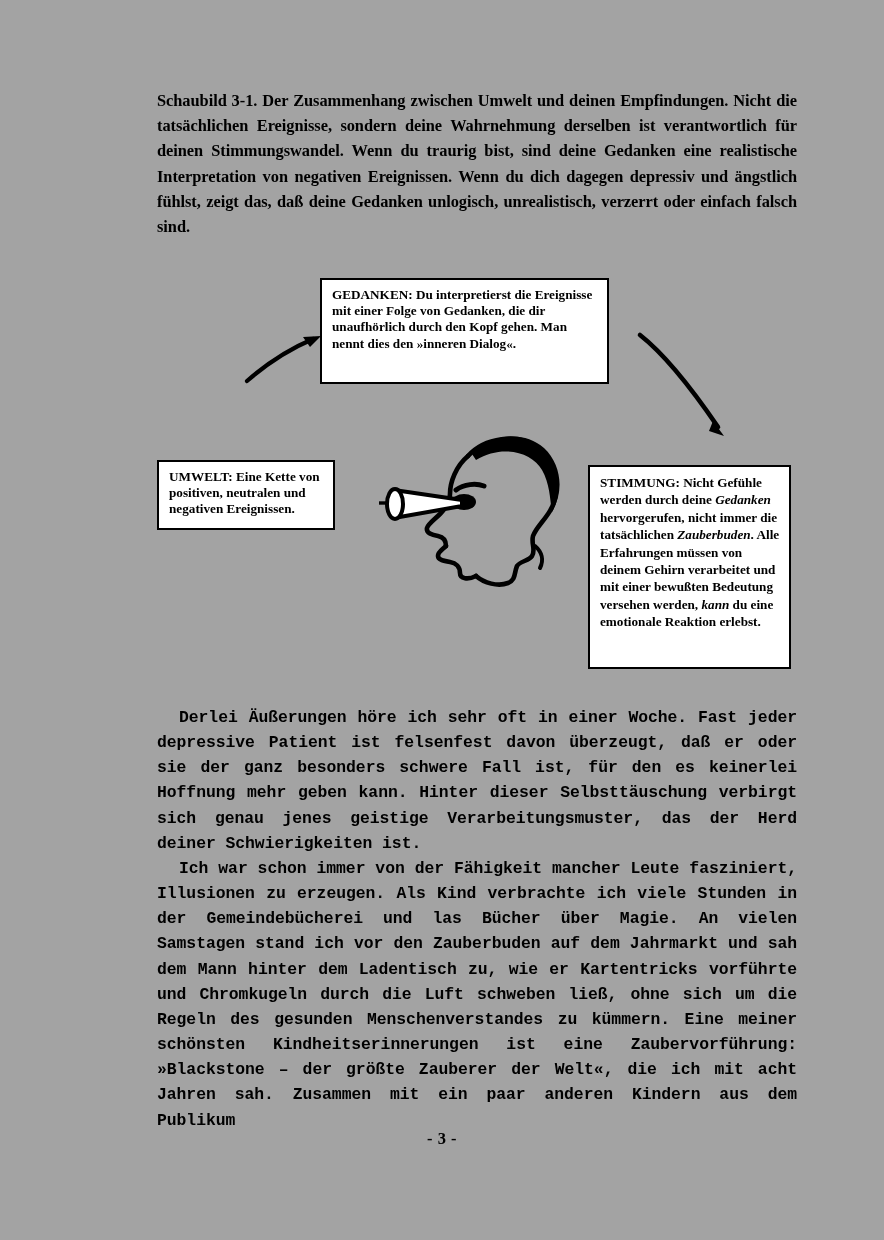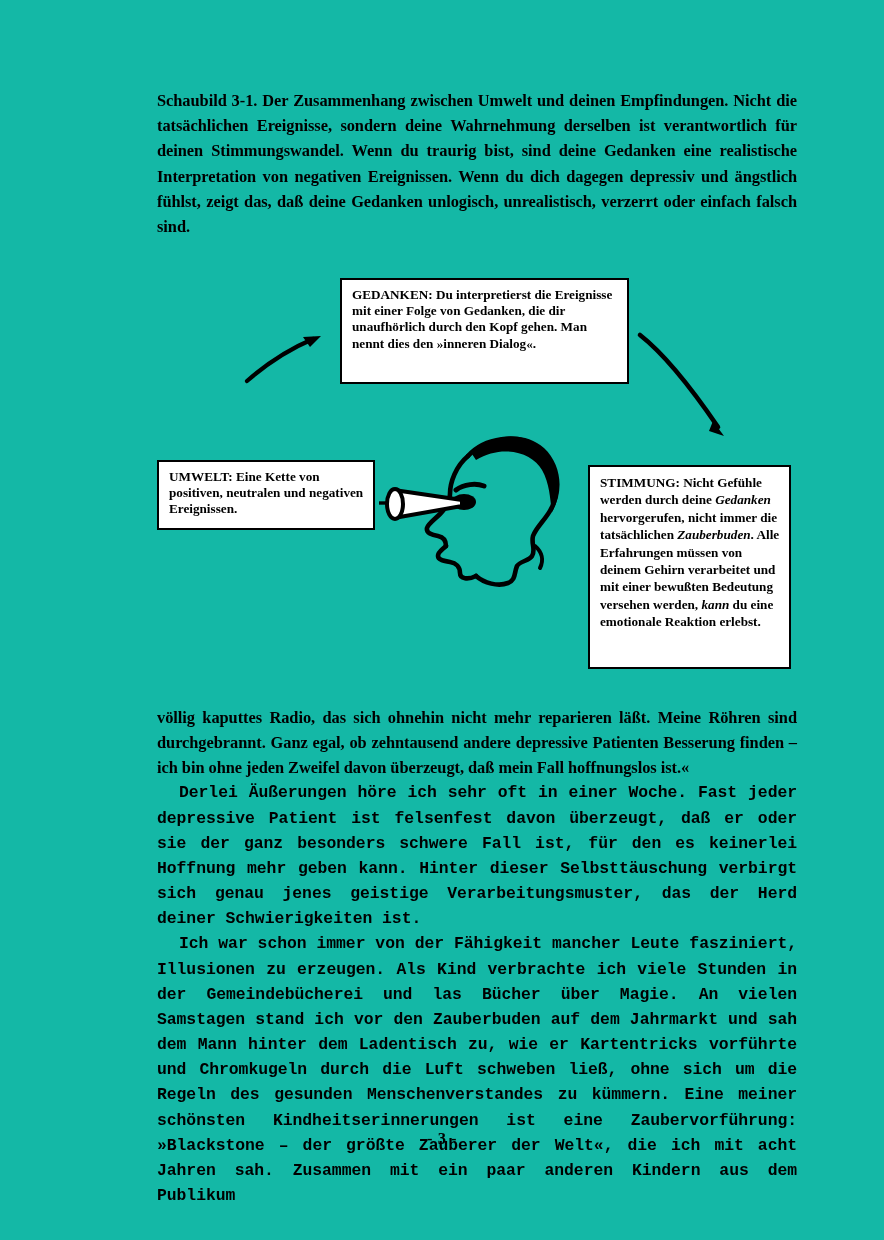--- a/index.html
+++ b/index.html
@@ -13,21 +13,21 @@
     height: 1240px;
     position: relative;
     overflow: hidden;
     font-family: "Liberation Serif", "DejaVu Serif", serif;
     color: #000000;
   }
 
   .page {
     position: absolute;
     inset: 0;
-    background: #14b8a6;
+    background: #a3a3a3;
   }
 
   
   .caption {
     position: absolute;
     left: 157px;
     top: 88px;
     width: 640px;
     font-size: 16.4px;
     line-height: 25.2px;
@@ -67,29 +67,29 @@
     padding: 7px 8px 5px 10px;
   }
   .dbox .kw {
     font-weight: bold;
   }
   .dbox em {
     font-style: italic;
   }
 
   #box-gedanken {
-    left: 340px;
+    left: 320px;
     top: 28px;
     width: 289px;
     height: 106px;
   }
   #box-umwelt {
     left: 157px;
     top: 210px;
-    width: 218px;
+    width: 178px;
     height: 70px;
   }
   #box-stimmung {
     left: 588px;
     top: 215px;
     width: 203px;
     height: 204px;
     line-height: 17.4px;
   }
 
@@ -215,20 +215,19 @@
       <span class="kw">UMWELT:</span><span> Eine Kette von positiven, neutralen und negativen Ereignissen.</span>
     </div>
 
     <div class="dbox" id="box-stimmung">
       <span class="kw">STIMMUNG:</span><span> Nicht Gefühle werden durch deine </span><em>Gedanken</em><span> hervorgerufen, nicht immer die tatsächlichen </span><em>Zauberbuden</em><span>. Alle Erfahrungen müssen von deinem Gehirn verarbeitet und mit einer bewußten Bedeutung versehen werden, </span><em>kann</em><span> du eine emotionale Reaktion erlebst.</span>
     </div>
 
   </div>
 
   <div class="body-text">
-    <p>völlig kaputtes Radio, das sich ohnehin nicht mehr reparieren läßt. Meine Röhren sind durchgebrannt. Ganz egal, ob zehntausend andere depressive Patienten Besserung finden – ich bin ohne jeden Zweifel davon überzeugt, daß mein Fall hoffnungslos ist.«</p>
     <p class="indent">Derlei Äußerungen höre ich sehr oft in einer Woche. Fast jeder depressive Patient ist felsenfest davon überzeugt, daß er oder sie der ganz besonders schwere Fall ist, für den es keinerlei Hoffnung mehr geben kann. Hinter dieser Selbsttäuschung verbirgt sich genau jenes geistige Verarbeitungsmuster, das der Herd deiner Schwierigkeiten ist.</p>
     <p class="indent">Ich war schon immer von der Fähigkeit mancher Leute fasziniert, Illusionen zu erzeugen. Als Kind verbrachte ich viele Stunden in der Gemeindebücherei und las Bücher über Magie. An vielen Samstagen stand ich vor den Zauberbuden auf dem Jahrmarkt und sah dem Mann hinter dem Ladentisch zu, wie er Kartentricks vorführte und Chromkugeln durch die Luft schweben ließ, ohne sich um die Regeln des gesunden Menschenverstandes zu kümmern. Eine meiner schönsten Kindheitserinnerungen ist eine Zaubervorführung: »Blackstone – der größte Zauberer der Welt«, die ich mit acht Jahren sah. Zusammen mit ein paar anderen Kindern aus dem Publikum</p>
   </div>
 
   <div class="folio">- 3 -</div>
 
 </div>
 
 </body></html>

